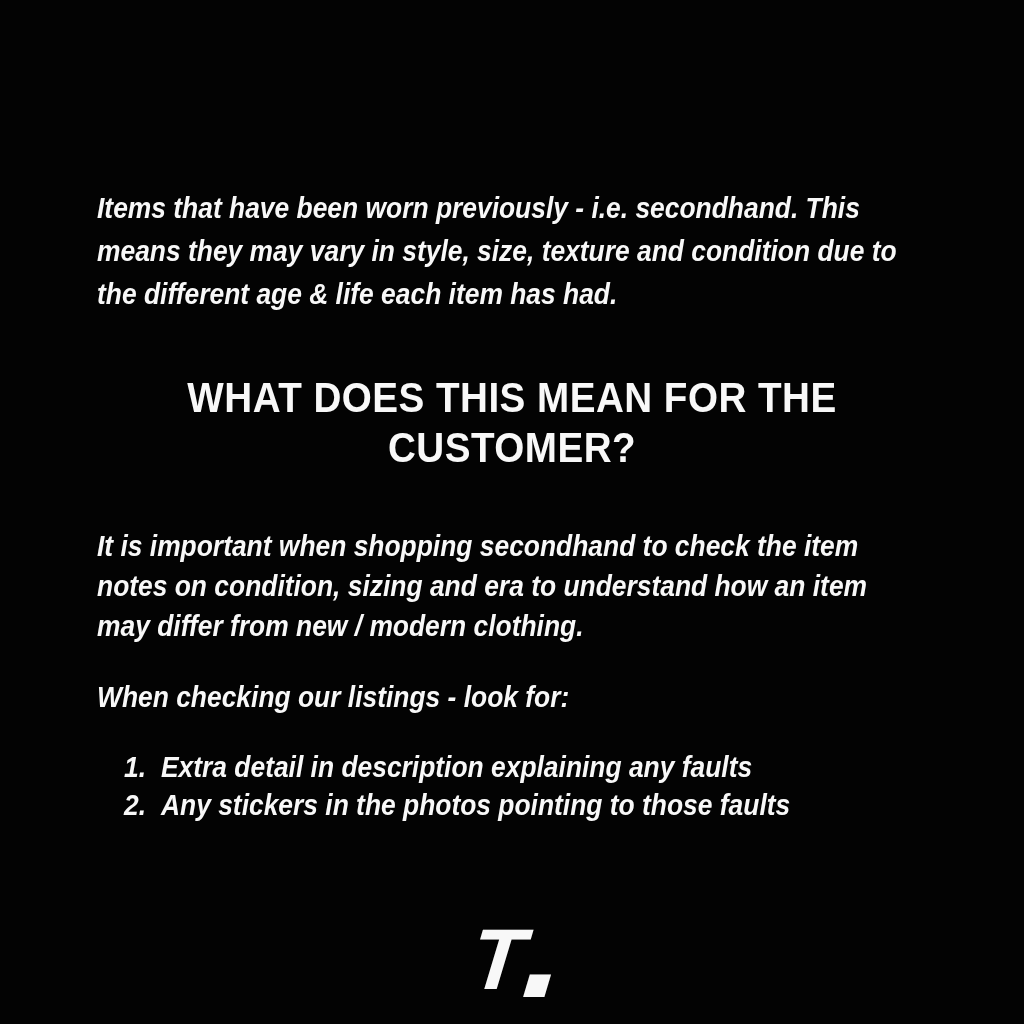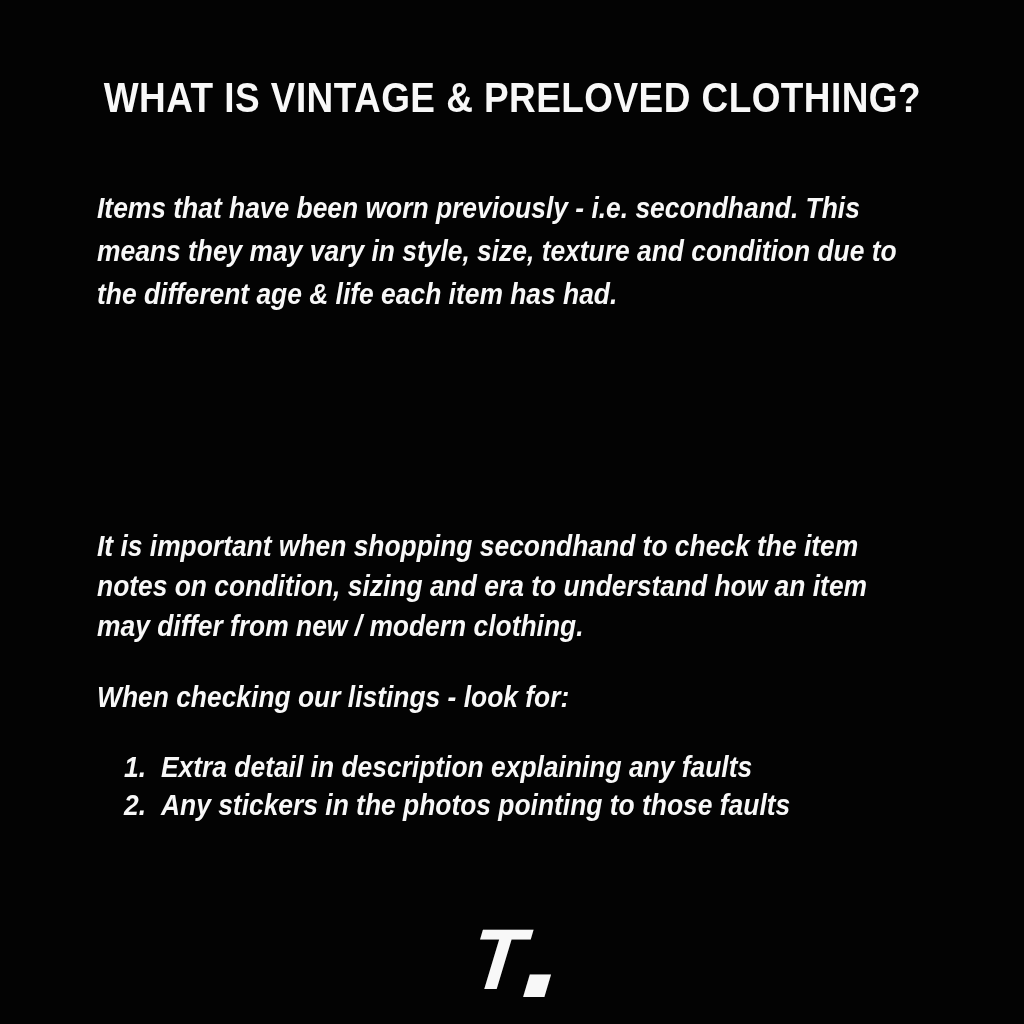--- a/index.html
+++ b/index.html
@@ -112,26 +112,27 @@
     transform: skewX(-6deg) scale(1.75);
     transform-origin: 35% 72%;
     margin-left: 3px;
   }
 </style>
 </head>
 <body>
 
 <div class="poster">
 
-  <h1 class="title">
-    <span class="squeeze">WHAT IS VINTAGE &amp; PRELOVED CLOTHING?</span>
-  </h1>
 
   <p class="body-text intro">Items that have been worn previously - i.e. secondhand. This means they may vary in style, size, texture and condition due to the different age &amp; life each item has had.</p>
 
+  <h2 class="subtitle">
+    <span class="line">WHAT DOES THIS MEAN FOR THE</span>
+    <span class="line">CUSTOMER?</span>
+  </h2>
 
   <p class="body-text customer">It is important when shopping secondhand to check the item notes on condition, sizing and era to understand how an item may differ from new / modern clothing.</p>
 
   <p class="body-text lead">When checking our listings - look for:</p>
 
   <ol class="checklist">
     <li class="check-item">
       <span class="num">1.</span>
       <span class="itm">Extra detail in description explaining any faults</span>
     </li>

